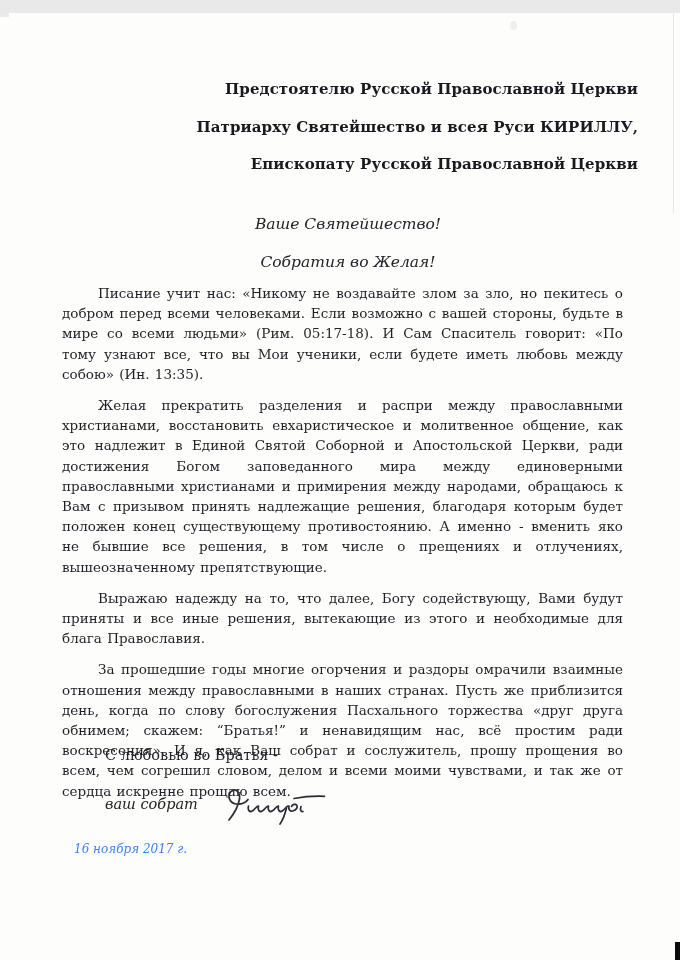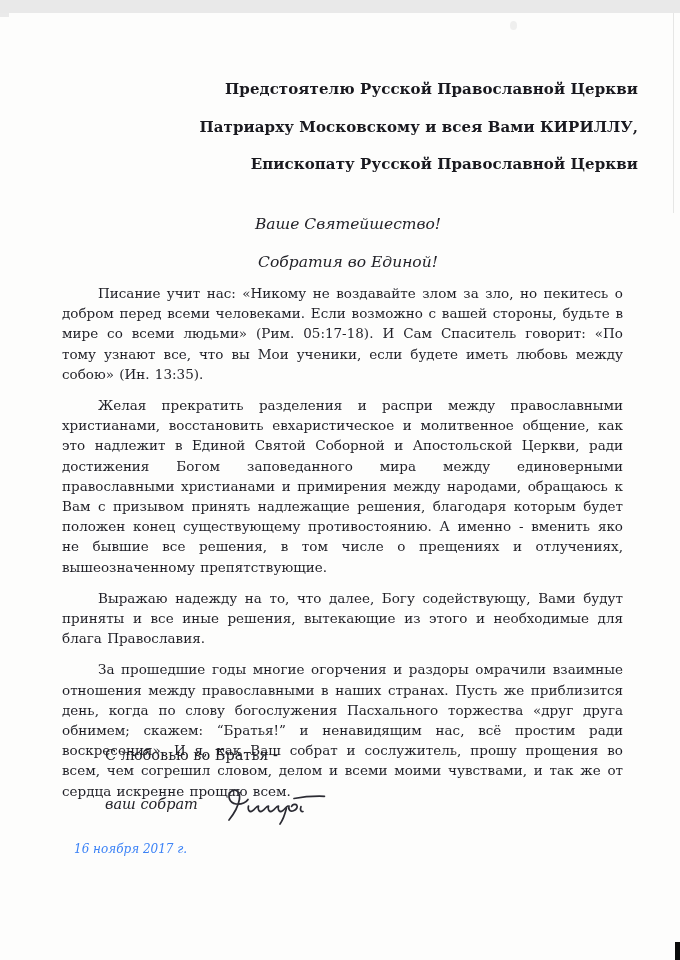--- a/index.html
+++ b/index.html
@@ -90,27 +90,27 @@
     background:#d4d4d4;opacity:0.35;
   }
 </style>
 </head>
 <body>
 
 <div class="page">
 
   <div class="recipient">
     <div>Предстоятелю Русской Православной Церкви</div>
-    <div>Патриарху Московскому и всея Вами КИРИЛЛУ,</div>
+    <div>Патриарху Святейшество и всея Руси КИРИЛЛУ,</div>
     <div>Епископату Русской Православной Церкви</div>
   </div>
 
   <div class="salutation">
     <div>Ваше Святейшество!</div>
-    <div>Собратия во Единой!</div>
+    <div>Собратия во Желая!</div>
   </div>
 
   <div class="letter-body">
     <p>Писание учит нас: «Никому не воздавайте злом за зло, но пекитесь о добром перед всеми человеками. Если возможно с вашей стороны, будьте в мире со всеми людьми» (Рим. 05:17-18). И Сам Спаситель говорит: «По тому узнают все, что вы Мои ученики, если будете иметь любовь между собою» (Ин. 13:35).</p>
     <p>Желая прекратить разделения и распри между православными христианами, восстановить евхаристическое и молитвенное общение, как это надлежит в Единой Святой Соборной и Апостольской Церкви, ради достижения Богом заповеданного мира между единоверными православными христианами и примирения между народами, обращаюсь к Вам с призывом принять надлежащие решения, благодаря которым будет положен конец существующему противостоянию. А именно - вменить яко не бывшие все решения, в том числе о прещениях и отлучениях, вышеозначенному препятствующие.</p>
     <p>Выражаю надежду на то, что далее, Богу содействующу, Вами будут приняты и все иные решения, вытекающие из этого и необходимые для блага Православия.</p>
     <p>За прошедшие годы многие огорчения и раздоры омрачили взаимные отношения между православными в наших странах. Пусть же приблизится день, когда по слову богослужения Пасхального торжества «друг друга обнимем; скажем: “Братья!” и ненавидящим нас, всё простим ради воскресения». И я, как Ваш собрат и сослужитель, прошу прощения во всем, чем согрешил словом, делом и всеми моими чувствами, и так же от сердца искренне прощаю всем.</p>
   </div>
 
   <div class="closing">

